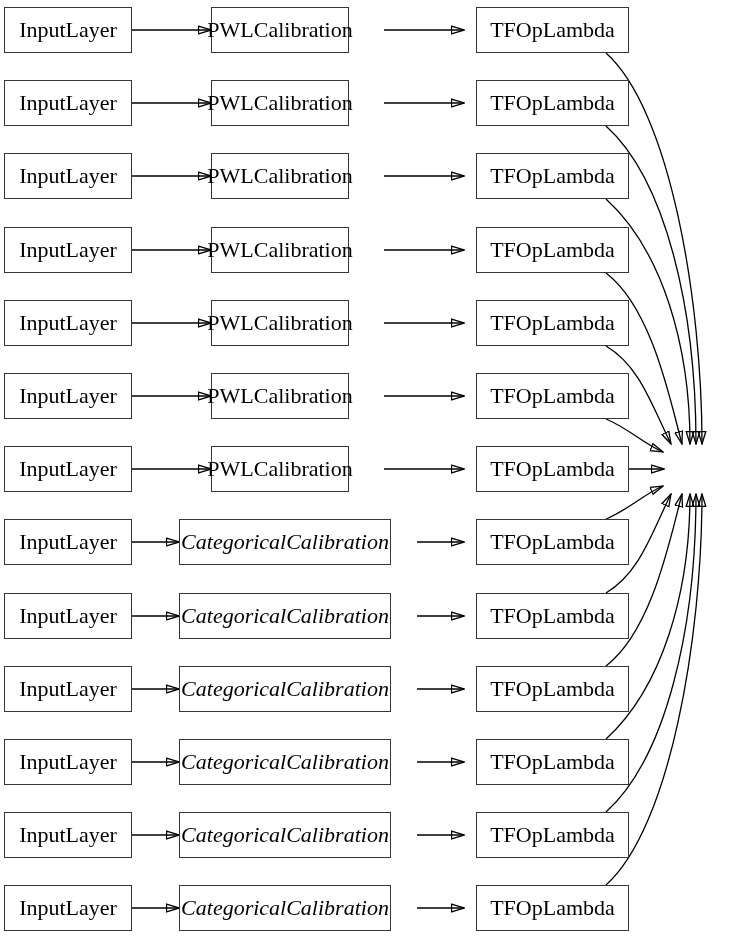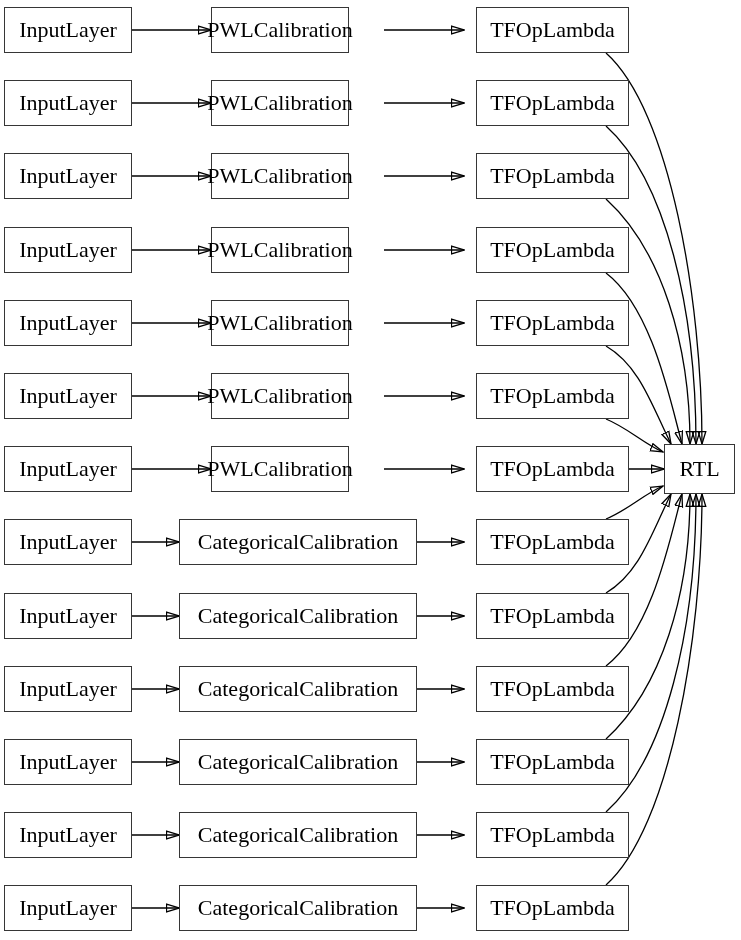--- a/index.html
+++ b/index.html
@@ -39,21 +39,21 @@
     background: #ffffff;
     display: flex;
     align-items: center;
     justify-content: center;
     font-size: 22px;
     color: #000000;
     white-space: nowrap;
   }
   .input  { left: 4px;   width: 128px; }
   .calib.pwl { left: 211px; width: 138px; }
-  .calib.cat { left: 179px; width: 238px; }
+  .calib.cat { left: 179px; width: 212px; font-style: italic; }
   .lambda { left: 464px; width: 153px; margin-left: 12px; }
   .rtl {
     left: 664px; top: 444px;
     width: 71px; height: 50px;
   }
 </style>
 </head>
 <body>
 
 <div class="canvas">
@@ -177,15 +177,14 @@
     <div class="node input">InputLayer</div>
     <div class="node calib cat">CategoricalCalibration</div>
     <div class="node lambda">TFOpLambda</div>
   </div>
   <div class="row" style="top:885px">
     <div class="node input">InputLayer</div>
     <div class="node calib cat">CategoricalCalibration</div>
     <div class="node lambda">TFOpLambda</div>
   </div>
 
-  <div class="node rtl">RTL</div>
 
 </div>
 
 </body></html>

